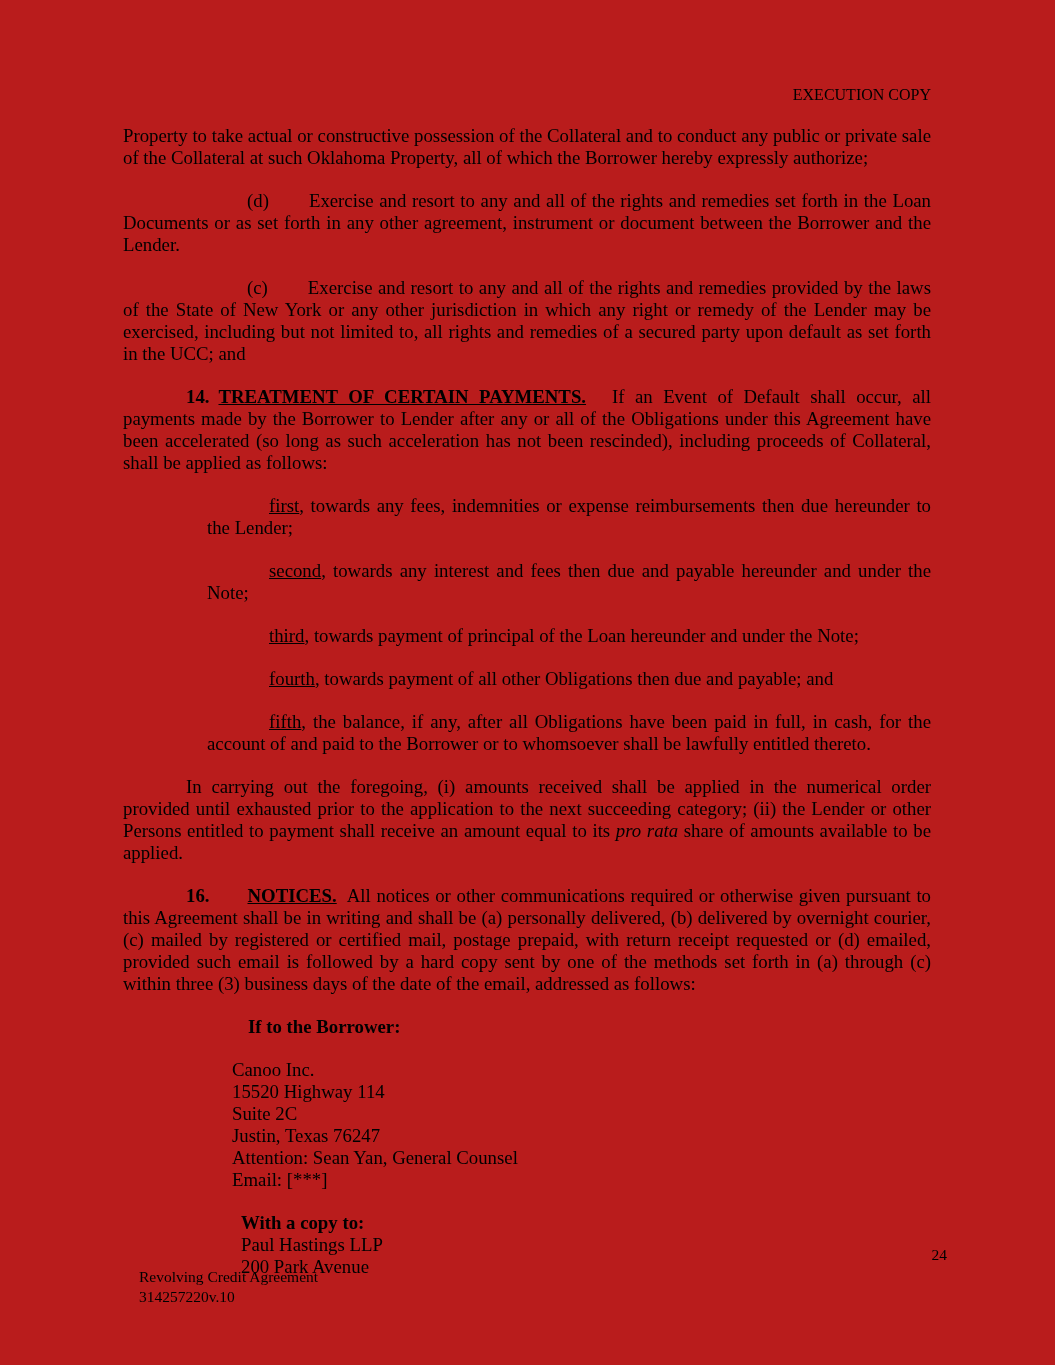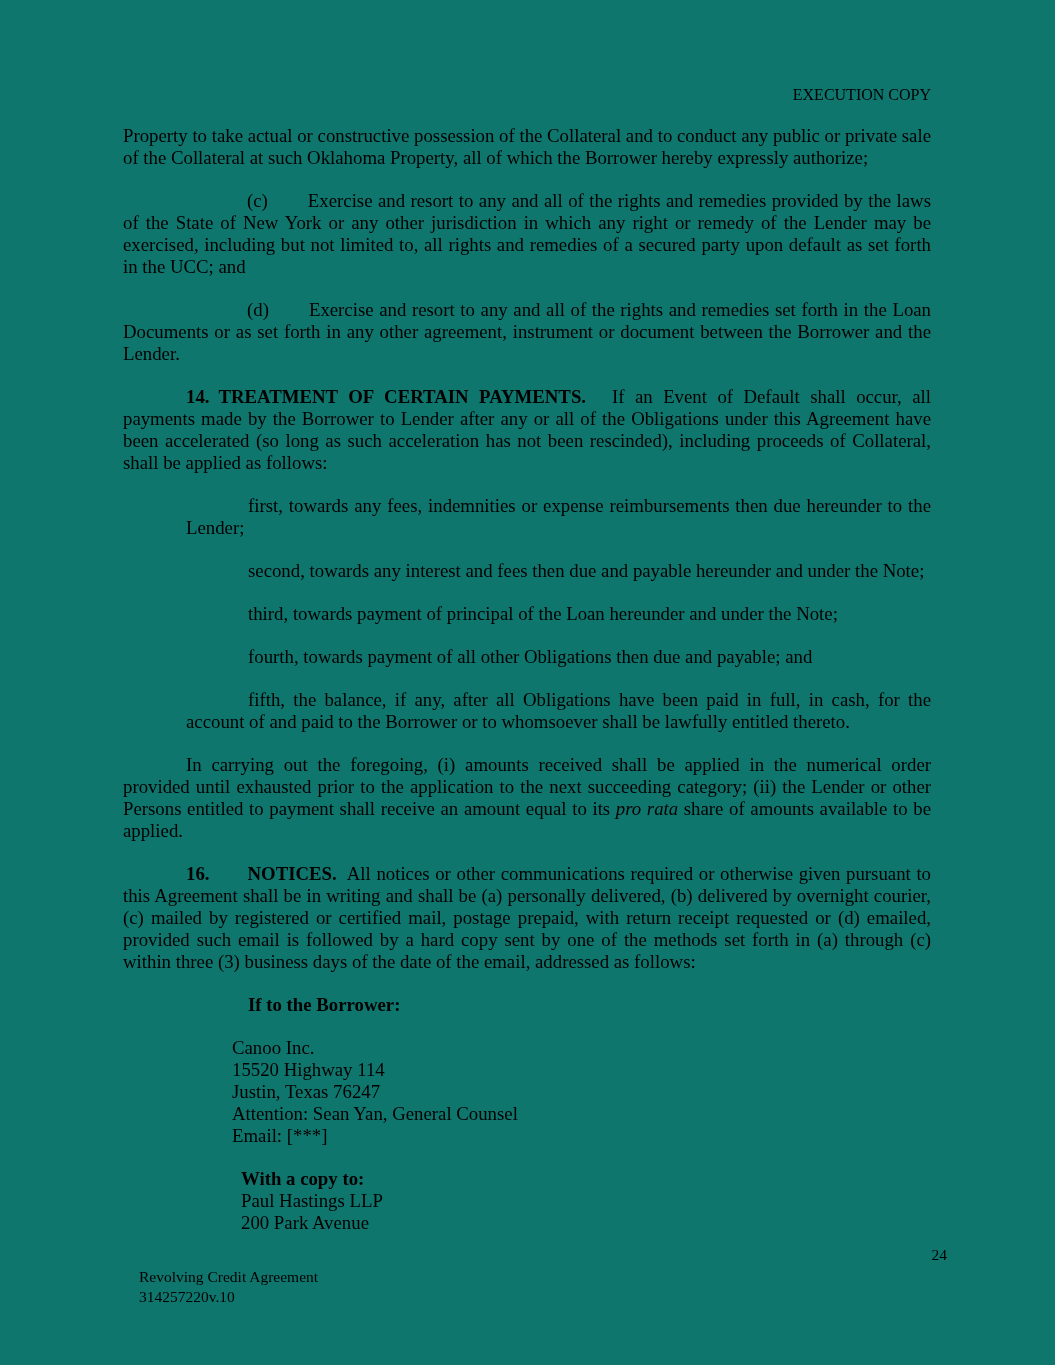--- a/index.html
+++ b/index.html
@@ -1,36 +1,36 @@
 <!DOCTYPE html>
 <html><head>
 <meta charset="utf-8">
 <style>
   html, body { margin: 0; padding: 0; background: #9a9a9a; }
   .page {
     position: relative;
     width: 1055px;
     height: 1365px;
     margin: 0 auto;
-    background: #0f766e;
+    background: #b91c1c;
     color: #000000;
     font-family: "Liberation Serif", "DejaVu Serif", serif;
     font-size: 18.8px;
     line-height: 22px;
     box-sizing: border-box;
     padding: 84px 124px 0 123px;
     overflow: hidden;
   }
   .hdr-right { text-align: right; font-size: 16px; }
   p { margin: 21px 0 0 0; }
   .just { text-align: justify; }
   .ind-half { text-indent: 63px; }
   .ind-full { text-indent: 124px; }
-  .pri { margin-left: 63px; text-indent: 62px; text-align: justify; }
-  .u { }
+  .pri { margin-left: 84px; text-indent: 62px; text-align: justify; }
+  .u { text-decoration: underline; }
   .b { font-weight: bold; }
   .i { font-style: italic; }
   .gap-label { padding-left: 40px; }
   .gap-sm { padding-left: 9px; }
   .gap-tab { padding-left: 38px; }
   .gap-after-head14 { padding-left: 26px; }
   .gap-after-head16 { padding-left: 10px; }
   .addr-head { margin-left: 125px; font-weight: bold; }
   .addr { margin-top: 21px; margin-left: 109px; }
   .addr div { line-height: 22px; }
@@ -46,23 +46,23 @@
 </style>
 </head>
 <body>
 
 <div class="page">
 
   <div class="hdr-right">EXECUTION COPY</div>
 
   <p class="just" style="margin-top:19px;">Property to take actual or constructive possession of the Collateral and to conduct any public or private sale of the Collateral at such Oklahoma Property, all of which the Borrower hereby expressly authorize;</p>
 
+  <p class="just ind-full"><span>(d)</span><span class="gap-label">Exercise and resort to any and all of the rights and remedies set forth in the Loan Documents or as set forth in any other agreement, instrument or document between the Borrower and the Lender.</span></p>
+
   <p class="just ind-full"><span>(c)</span><span class="gap-label">Exercise and resort to any and all of the rights and remedies provided by the laws of the State of New York or any other jurisdiction in which any right or remedy of the Lender may be exercised, including but not limited to, all rights and remedies of a secured party upon default as set forth in the UCC; and</span></p>
-
-  <p class="just ind-full"><span>(d)</span><span class="gap-label">Exercise and resort to any and all of the rights and remedies set forth in the Loan Documents or as set forth in any other agreement, instrument or document between the Borrower and the Lender.</span></p>
 
   <p class="just ind-half"><span class="b">14.</span><span class="b u gap-sm">TREATMENT OF CERTAIN PAYMENTS.</span><span class="gap-after-head14">If an Event of Default shall occur, all payments made by the Borrower to Lender after any or all of the Obligations under this Agreement have been accelerated (so long as such acceleration has not been rescinded), including proceeds of Collateral, shall be applied as follows:</span></p>
 
   <p class="pri"><span class="u">first</span><span>, towards any fees, indemnities or expense reimbursements then due hereunder to the Lender;</span></p>
 
   <p class="pri"><span class="u">second</span><span>, towards any interest and fees then due and payable hereunder and under the Note;</span></p>
 
   <p class="pri"><span class="u">third</span><span>, towards payment of principal of the Loan hereunder and under the Note;</span></p>
 
   <p class="pri"><span class="u">fourth</span><span>, towards payment of all other Obligations then due and payable; and</span></p>
@@ -71,20 +71,21 @@
 
   <p class="just ind-half"><span>In carrying out the foregoing, (i) amounts received shall be applied in the numerical order provided until exhausted prior to the application to the next succeeding category; (ii) the Lender or other Persons entitled to payment shall receive an amount equal to its </span><span class="i">pro rata</span><span> share of amounts available to be applied.</span></p>
 
   <p class="just ind-half"><span class="b">16.</span><span class="b u gap-tab">NOTICES.</span><span class="gap-after-head16">All notices or other communications required or otherwise given pursuant to this Agreement shall be in writing and shall be (a) personally delivered, (b) delivered by overnight courier, (c) mailed by registered or certified mail, postage prepaid, with return receipt requested or (d) emailed, provided such email is followed by a hard copy sent by one of the methods set forth in (a) through (c) within three (3) business days of the date of the email, addressed as follows:</span></p>
 
   <p class="addr-head">If to the Borrower:</p>
 
   <div class="addr">
     <div>Canoo Inc.</div>
     <div>15520 Highway 114</div>
+    <div>Suite 2C</div>
     <div>Justin, Texas 76247</div>
     <div>Attention: Sean Yan, General Counsel</div>
     <div>Email: [***]</div>
   </div>
 
   <div class="copy-block">
     <div class="b">With a copy to:</div>
     <div>Paul Hastings LLP</div>
     <div>200 Park Avenue</div>
   </div>

